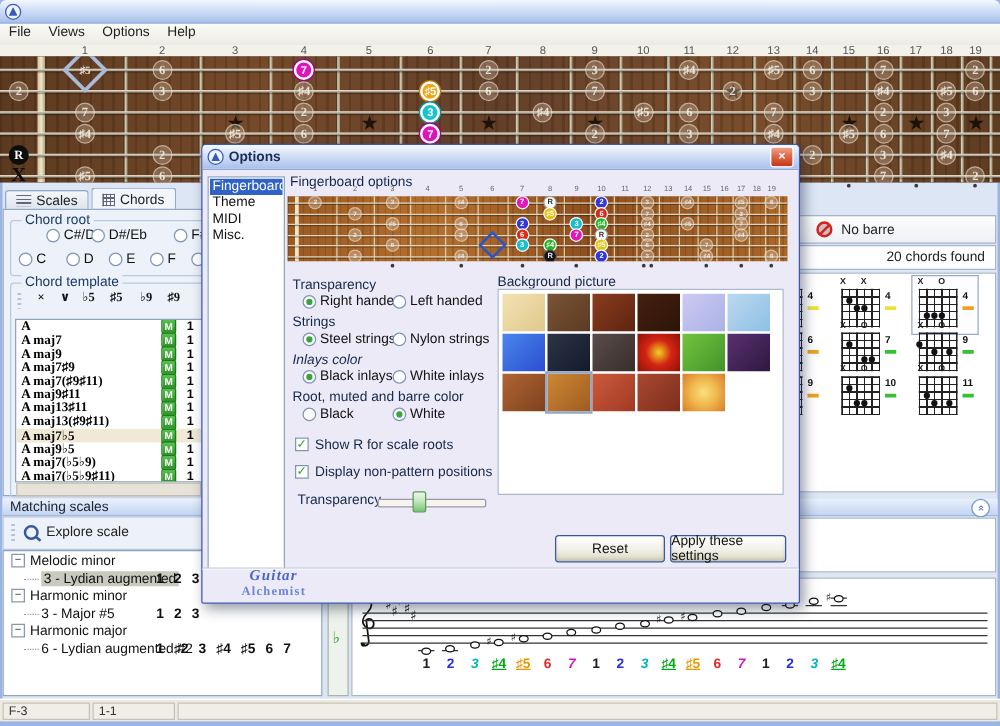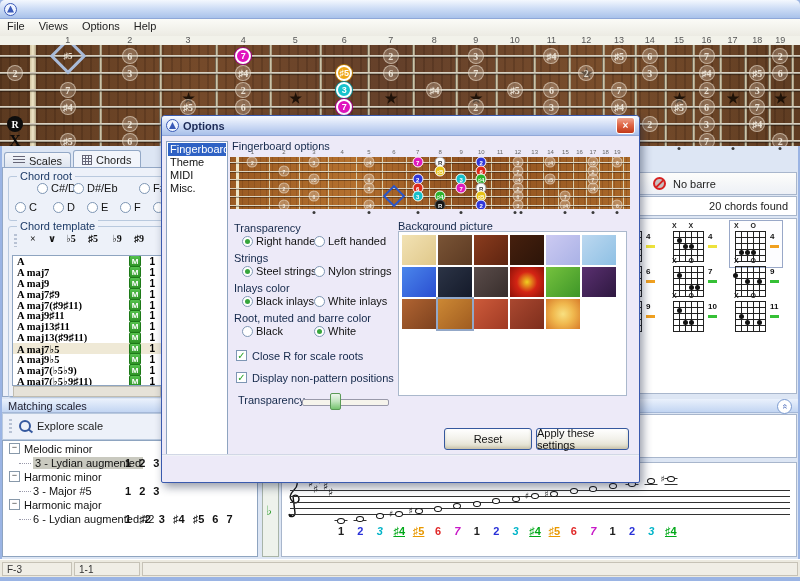--- a/index.html
+++ b/index.html
@@ -772,41 +772,41 @@
       </div>
       <div class="dgl" style="left: 72px; top: 136px;">Strings</div>
       <div class="radioitem" style="left: 80px; top: 149px;">
         <div class="radio sel"></div>
         <span>Steel strings</span>
       </div>
       <div class="radioitem" style="left: 152px; top: 149px;">
         <div class="radio"></div>
         <span>Nylon strings</span>
       </div>
-      <div class="dgl" style="left: 72px; top: 166px;">Inlays color</div>
+      <div class="dgl" style="left: 72px; top: 166px; font-style: italic;">Inlays color</div>
       <div class="radioitem" style="left: 80px; top: 179px;">
         <div class="radio sel"></div>
         <span>Black inlays</span>
       </div>
       <div class="radioitem" style="left: 152px; top: 179px;">
         <div class="radio"></div>
         <span>White inlays</span>
       </div>
       <div class="dgl" style="left: 72px; top: 196px;">Root, muted and barre color</div>
       <div class="radioitem" style="left: 80px; top: 209px;">
         <div class="radio"></div>
         <span>Black</span>
       </div>
       <div class="radioitem" style="left: 152px; top: 209px;">
         <div class="radio sel"></div>
         <span>White</span>
       </div>
     </div>
   <div class="checkbox" style="left:74px;top:234px">✓</div>
-  <div class="dgl" style="left:90px;top:234px">Close R for scale roots</div>
+  <div class="dgl" style="left:90px;top:234px">Show R for scale roots</div>
   <div class="checkbox" style="left:74px;top:256px">✓</div>
   <div class="dgl" style="left:90px;top:256px">Display non-pattern positions</div>
   <div class="dgl" style="left:76px;top:278px">Transparency</div>
   <div id="sl-track"></div>
   <div id="sl-thumb"></div>
   <div class="dgl" style="left:236px;top:104px">Background picture</div>
   <div id="dlg-tiles">
       <div class="tile" style="background: linear-gradient(135deg, rgb(242, 226, 180), rgb(224, 200, 138));"></div>
       <div class="tile" style="background: linear-gradient(135deg, rgb(122, 84, 54), rgb(92, 58, 34));"></div>
       <div class="tile" style="background: linear-gradient(135deg, rgb(138, 60, 30), rgb(94, 36, 16));"></div>
@@ -821,13 +821,17 @@
       <div class="tile" style="background: linear-gradient(135deg, rgb(90, 48, 112), rgb(46, 24, 64));"></div>
       <div class="tile" style="background: linear-gradient(135deg, rgb(176, 100, 50), rgb(126, 66, 30));"></div>
       <div class="tile sel" style="background: linear-gradient(135deg, rgb(204, 136, 52), rgb(160, 92, 32));"></div>
       <div class="tile" style="background: linear-gradient(135deg, rgb(204, 90, 58), rgb(160, 58, 36));"></div>
       <div class="tile" style="background: linear-gradient(135deg, rgb(170, 72, 48), rgb(126, 46, 28));"></div>
       <div class="tile" style="background: radial-gradient(circle, rgb(248, 224, 128) 0%, rgb(240, 184, 78) 45%, rgb(216, 124, 42) 100%);"></div>
     </div>
   <div class="xpbtn" style="left:282px;top:312px;width:86px;height:20px">Reset</div>
   <div class="xpbtn" style="left:374px;top:312px;width:91px;height:20px">Apply these settings</div>
   <div id="dlg-sep"></div>
+  <div id="logo">
+    <div class="l1">Guitar</div>
+    <div class="l2">Alchemist</div>
+  </div>
 </div>
 
 </body></html>

